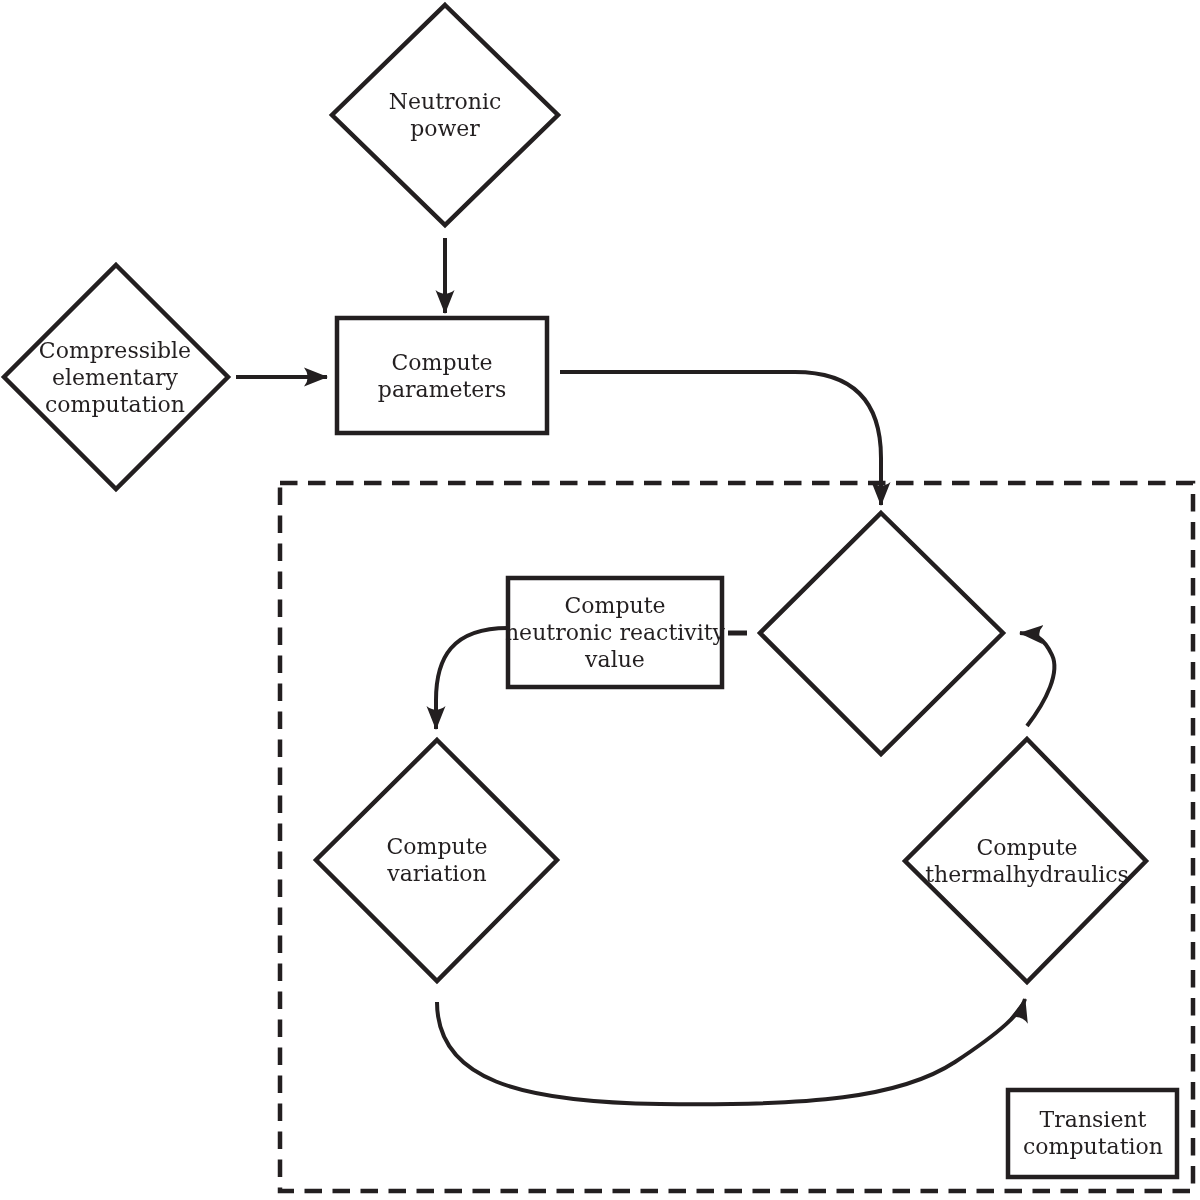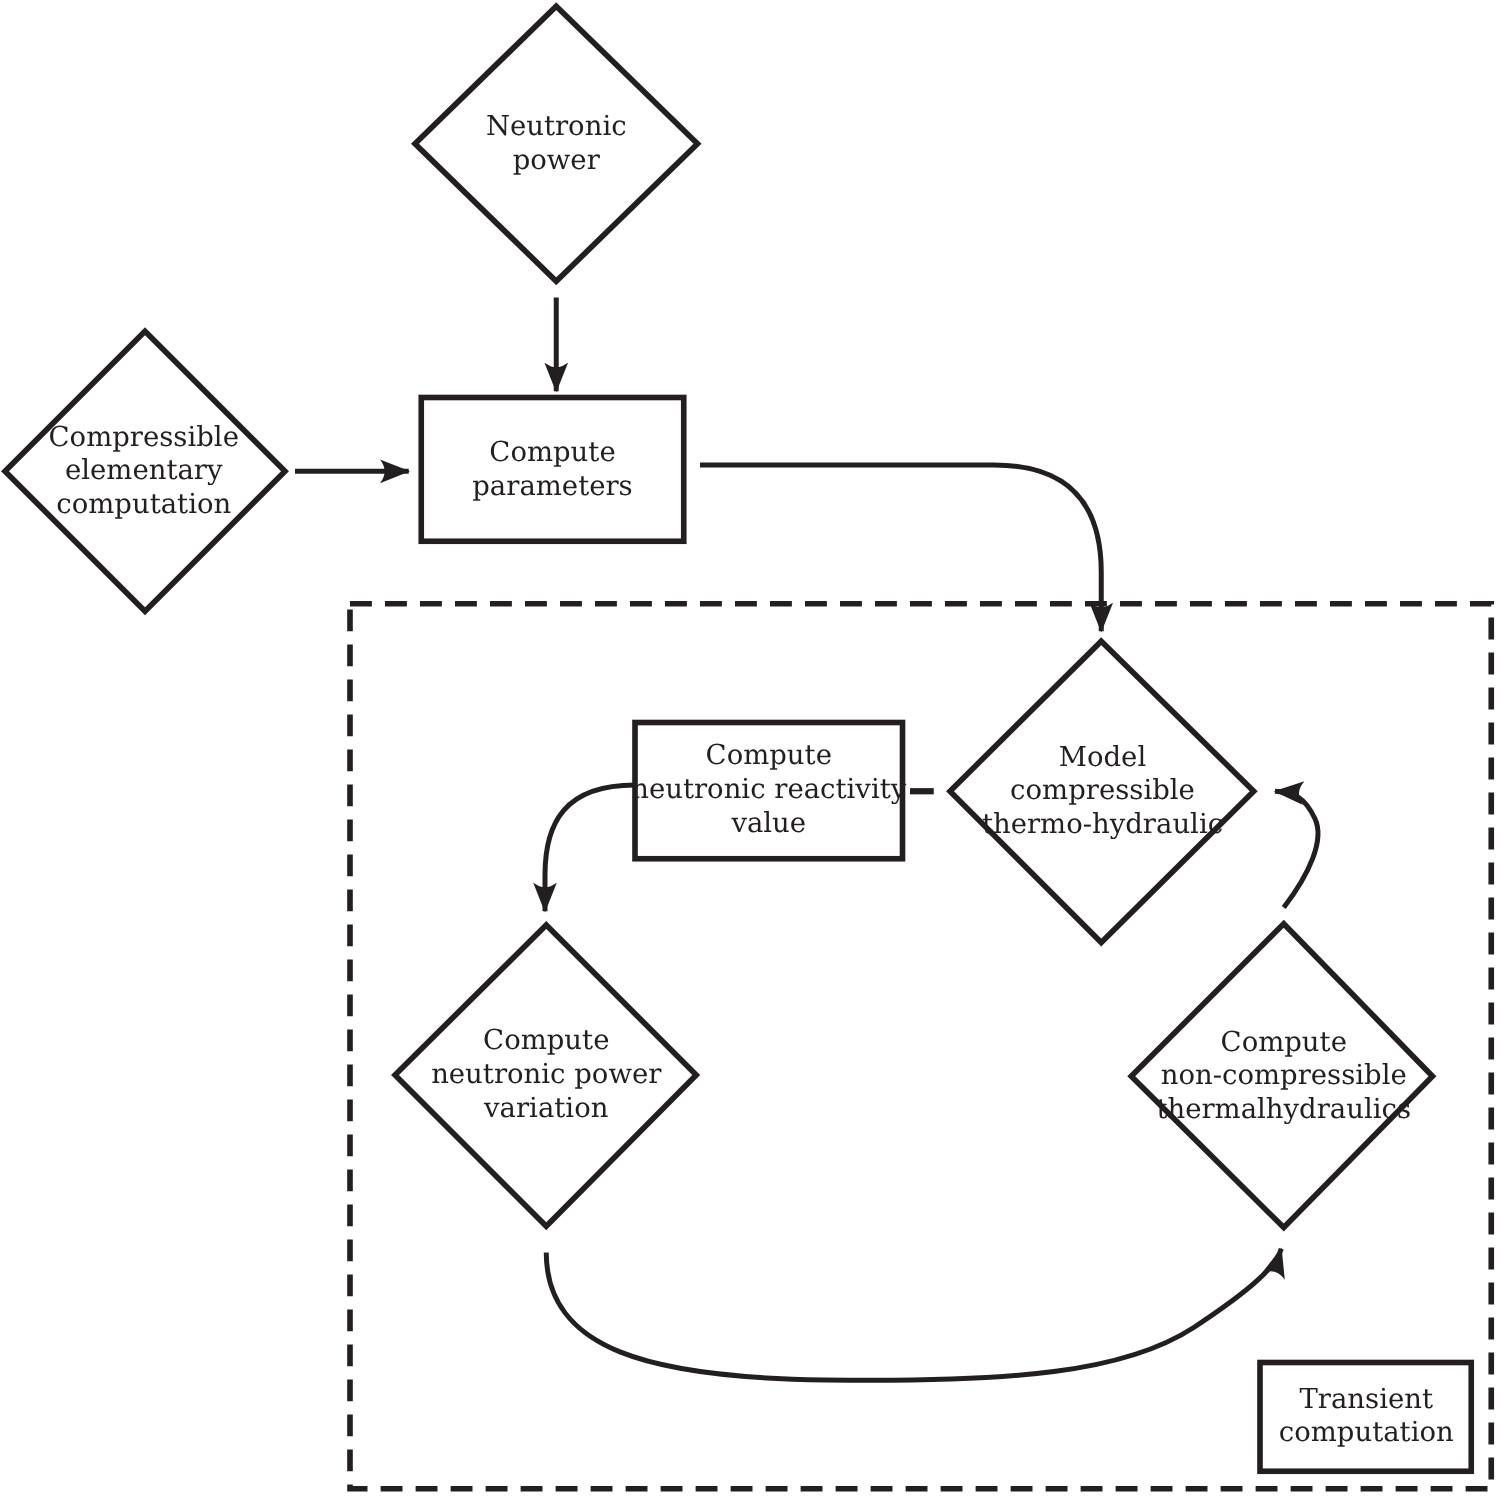--- a/index.html
+++ b/index.html
@@ -88,41 +88,34 @@
     <div>Compressible</div>
     <div>elementary</div>
     <div>computation</div>
   </div>
 
   <div class="node-label" style="left:442px; top:376px;">
     <div>Compute</div>
     <div>parameters</div>
   </div>
 
-  <div class="node-label" style="left:882px; top:633px;">
-    <div>Model</div>
-    <div>compressible</div>
-    <div>thermo-hydraulic</div>
-  </div>
 
   <div class="node-label" style="left:615px; top:632px;">
     <div>Compute</div>
     <div>neutronic reactivity</div>
     <div>value</div>
   </div>
 
   <div class="node-label" style="left:437px; top:860px;">
     <div>Compute</div>
-    <div>neutronic power</div>
     <div>variation</div>
   </div>
 
   <div class="node-label" style="left:1027px; top:861px;">
     <div>Compute</div>
-    <div>non-compressible</div>
     <div>thermalhydraulics</div>
   </div>
 
   <div class="node-label" style="left:1093px; top:1133px;">
     <div>Transient</div>
     <div>computation</div>
   </div>
 
 </div>
 

